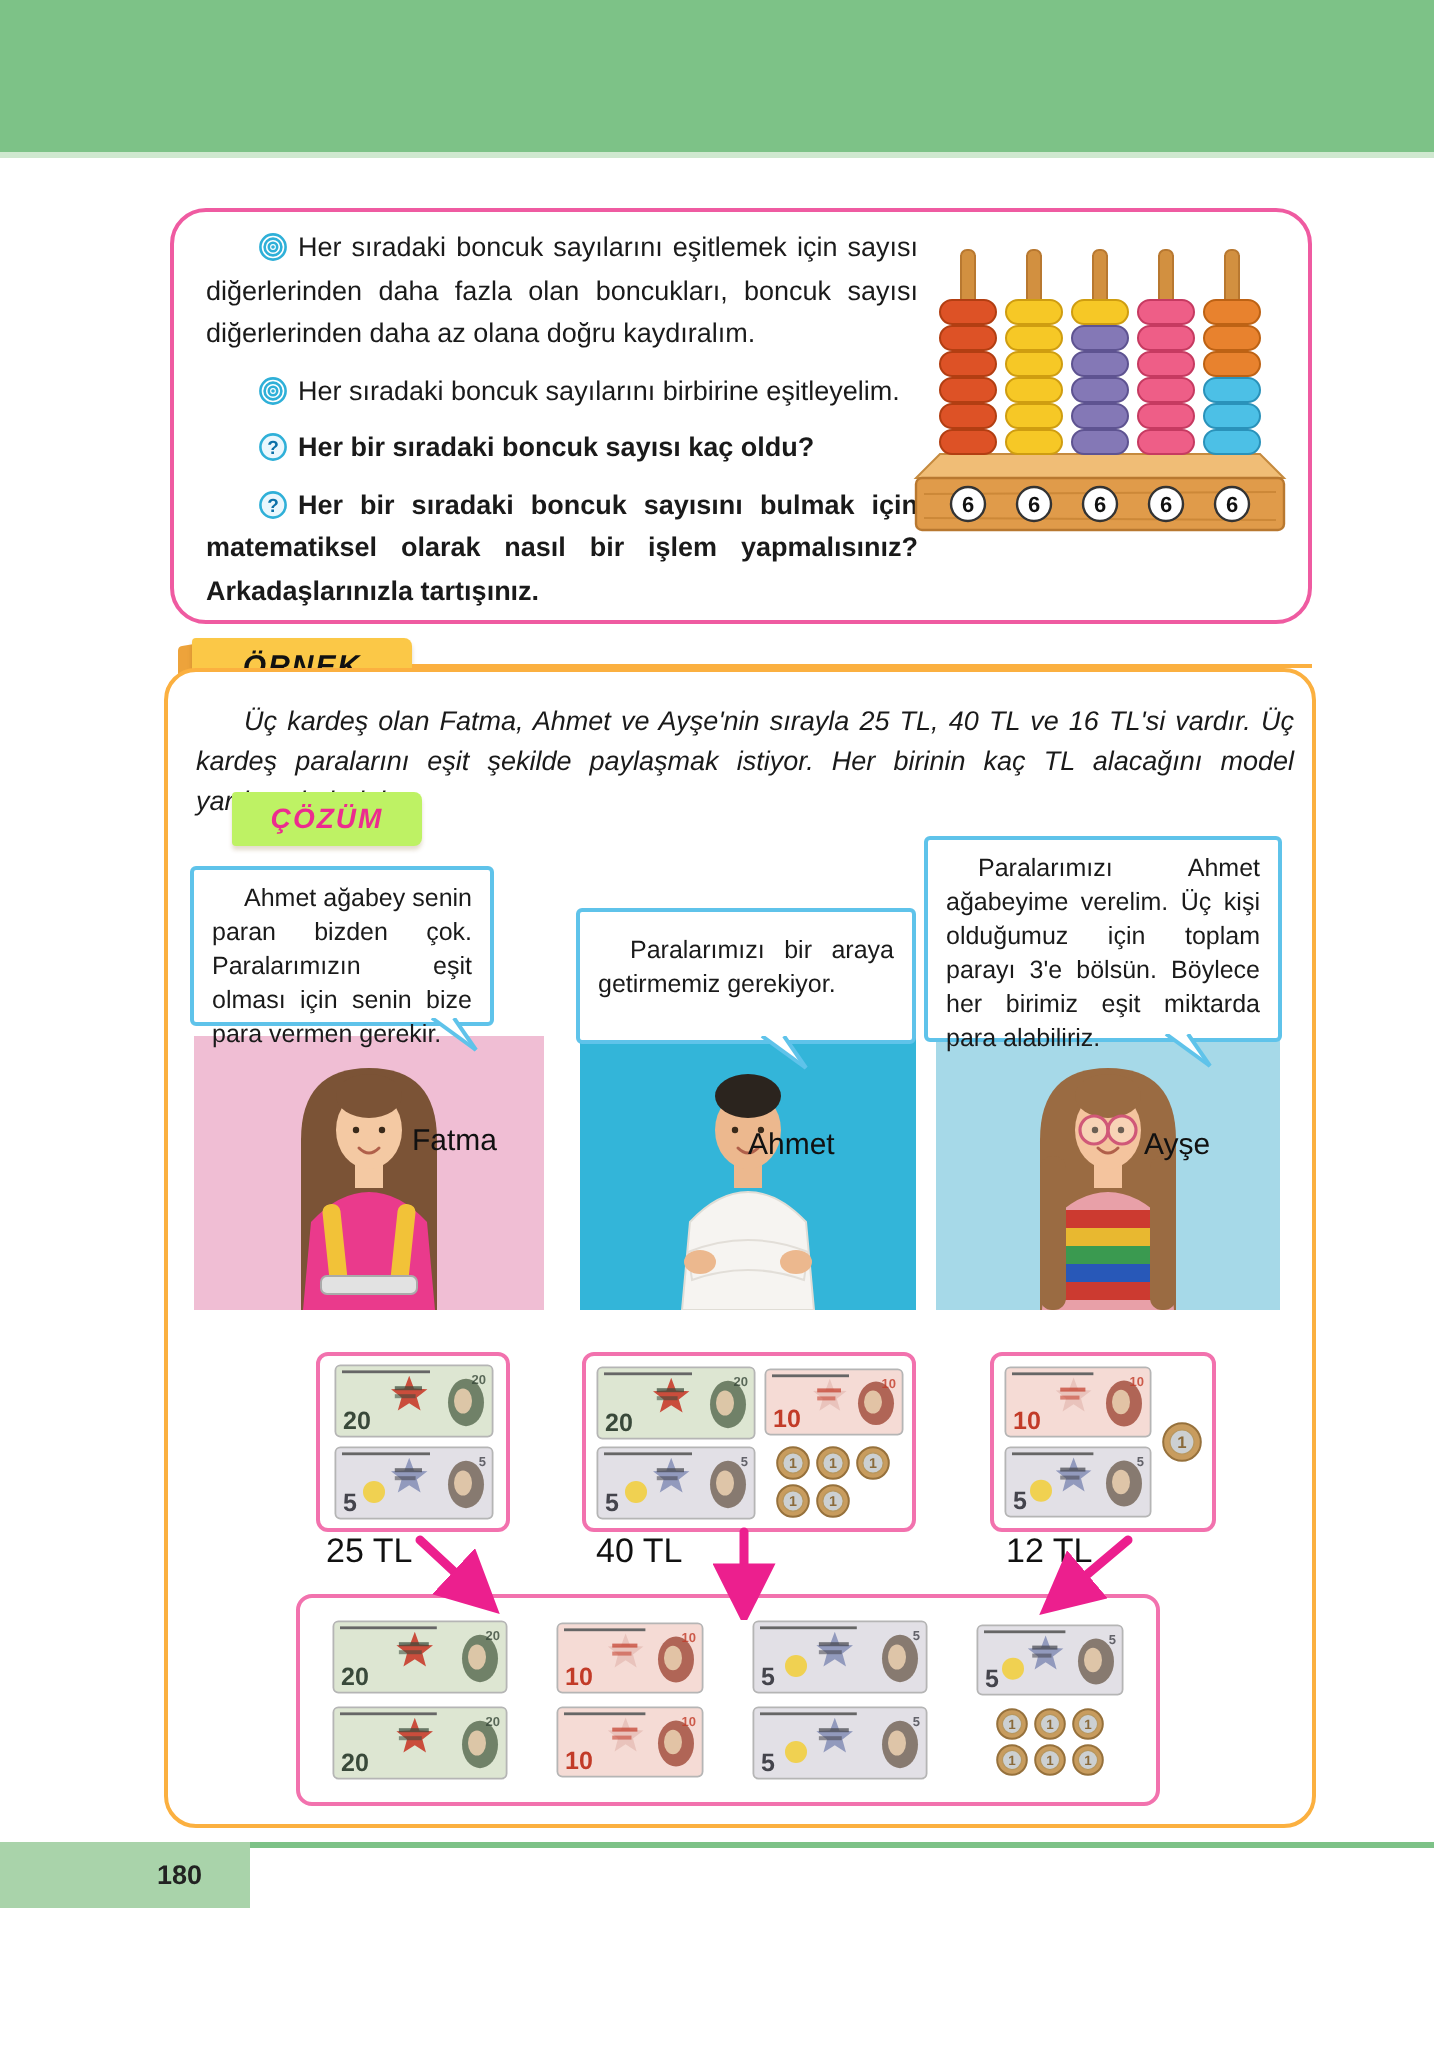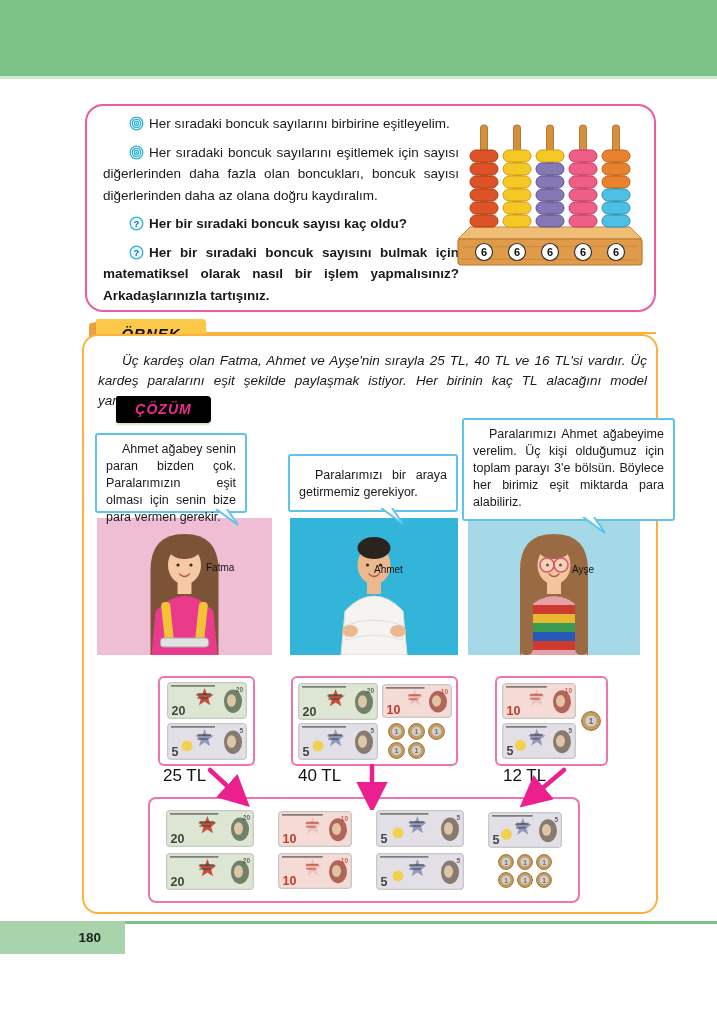--- a/index.html
+++ b/index.html
@@ -27,42 +27,42 @@
   .ornek-tab span{display:block;text-align:center;line-height:29px;font-weight:bold;
              font-style:italic;font-size:15px;letter-spacing:1px;color:#111;}
   .ornek-rule{position:absolute;left:206px;top:332px;width:450px;height:2px;background:#fbb040;}
 
   
   .example-box{position:absolute;left:82px;top:334px;width:576px;height:580px;
                border:2px solid #fbb040;border-radius:16px;background:#fff;}
   .problem-text{position:absolute;left:98px;top:351px;width:549px;font-style:italic;
                 font-size:13.5px;line-height:20px;text-align:justify;text-indent:24px;}
 
-  .cozum-tab{position:absolute;left:116px;top:396px;width:95px;height:27px;background:#000000;
+  .cozum-tab{position:absolute;left:116px;top:396px;width:95px;height:27px;background:#bef264;
              border-radius:2px 4px 4px 2px;box-shadow:0 2px 2px rgba(120,80,0,.2);}
   .cozum-tab::before{content:"";position:absolute;left:-6px;top:3px;width:14px;height:25px;
              background:#f8ecc0;transform:skewY(-10deg);z-index:-1;border-radius:2px;}
   .cozum-tab span{display:block;text-align:center;line-height:27px;font-weight:bold;
              font-style:italic;font-size:14px;letter-spacing:1px;color:#ec2c8f;}
 
   
   .bubble{position:absolute;background:#fff;border:2px solid #5fc3ea;border-radius:3px;
           font-size:12.5px;line-height:17px;text-align:justify;padding:6px 9px;z-index:3;}
   .bubble .btxt{display:block;text-indent:16px;}
   .bubble-1{left:95px;top:433px;width:152px;height:80px;}
-  .bubble-2{left:288px;top:454px;width:170px;height:58px;padding-top:11px;}
-  .bubble-3{left:462px;top:418px;width:213px;height:103px;}
+  .bubble-2{left:288px;top:454px;width:170px;height:68px;padding-top:11px;}
+  .bubble-3{left:462px;top:418px;width:179px;height:103px;}
   .tail{position:absolute;top:100%;margin-top:-2px;width:26px;height:18px;z-index:4;}
 
   
   .photo{position:absolute;top:518px;height:137px;overflow:hidden;}
   .photo-1{left:97px;width:175px;}
   .photo-2{left:290px;width:168px;}
   .photo-3{left:468px;width:172px;}
-  .name-label{position:absolute;font-size:10px;color:#111;z-index:5;}
+  .name-label{position:absolute;font-size:15px;color:#111;z-index:5;}
   .name-1{left:206px;top:562px;}
   .name-2{left:374px;top:564px;}
   .name-3{left:572px;top:564px;}
 
   
   .money-box{position:absolute;top:676px;background:#fff;border:2px solid #f272ae;
              border-radius:6px;display:flex;align-items:center;justify-content:center;}
   .mb-1{left:158px;width:97px;height:90px;}
   .mb-2{left:291px;width:167px;height:90px;}
   .mb-3{left:495px;width:113px;height:90px;}
@@ -94,27 +94,27 @@
 <div class="top-bar" data-name="top-banner"></div>
 <div class="top-bar-edge" data-name="top-banner-edge"></div>
 
 <div class="recap-box" data-name="recap-box">
   <div class="recap-text" data-name="recap-text">
       <p data-name="recap-item"><svg width="15" height="15" viewBox="0 0 15 15" class="recap-icon" data-name="spiral-icon">
           <circle cx="7.5" cy="7.5" r="6.3" fill="none" stroke="#2fb0d8" stroke-width="1.3"></circle>
           <circle cx="7.5" cy="7.5" r="4.2" fill="none" stroke="#2fb0d8" stroke-width="1.3"></circle>
           <circle cx="7.5" cy="7.5" r="2.1" fill="none" stroke="#2fb0d8" stroke-width="1.3"></circle>
           <circle cx="7.5" cy="7.5" r="0.9" fill="#2fb0d8"></circle>
-        </svg><span data-name="recap-item-text">Her sıradaki boncuk sayılarını birbirine eşitleyelim.</span></p>
+        </svg><span data-name="recap-item-text">Her sıradaki boncuk sayılarını eşitlemek için sayısı diğerlerinden daha fazla olan boncukları, boncuk sayısı diğerlerinden daha az olana doğru kaydıralım.</span></p>
       <p data-name="recap-item"><svg width="15" height="15" viewBox="0 0 15 15" class="recap-icon" data-name="spiral-icon">
           <circle cx="7.5" cy="7.5" r="6.3" fill="none" stroke="#2fb0d8" stroke-width="1.3"></circle>
           <circle cx="7.5" cy="7.5" r="4.2" fill="none" stroke="#2fb0d8" stroke-width="1.3"></circle>
           <circle cx="7.5" cy="7.5" r="2.1" fill="none" stroke="#2fb0d8" stroke-width="1.3"></circle>
           <circle cx="7.5" cy="7.5" r="0.9" fill="#2fb0d8"></circle>
-        </svg><span data-name="recap-item-text">Her sıradaki boncuk sayılarını eşitlemek için sayısı diğerlerinden daha fazla olan boncukları, boncuk sayısı diğerlerinden daha az olana doğru kaydıralım.</span></p>
+        </svg><span data-name="recap-item-text">Her sıradaki boncuk sayılarını birbirine eşitleyelim.</span></p>
       <p data-name="recap-item" style="font-weight: bold;"><svg width="15" height="15" viewBox="0 0 15 15" class="recap-icon" data-name="question-icon">
           <circle cx="7.5" cy="7.5" r="6.3" fill="#eaf7fd" stroke="#2fb0d8" stroke-width="1.3"></circle>
           <text x="7.5" y="11" text-anchor="middle" font-size="9.5" font-weight="bold" fill="#0d71a8" font-family="&quot;Liberation Sans&quot;, sans-serif">?</text>
         </svg><span data-name="recap-item-text">Her bir sıradaki boncuk sayısı kaç oldu?</span></p>
       <p data-name="recap-item" style="font-weight: bold;"><svg width="15" height="15" viewBox="0 0 15 15" class="recap-icon" data-name="question-icon">
           <circle cx="7.5" cy="7.5" r="6.3" fill="#eaf7fd" stroke="#2fb0d8" stroke-width="1.3"></circle>
           <text x="7.5" y="11" text-anchor="middle" font-size="9.5" font-weight="bold" fill="#0d71a8" font-family="&quot;Liberation Sans&quot;, sans-serif">?</text>
         </svg><span data-name="recap-item-text">Her bir sıradaki boncuk sayısını bulmak için matematiksel olarak nasıl bir işlem yapmalısınız? Arkadaşlarınızla tartışınız.</span></p>
     </div>
   <div class="abacus-wrap" data-name="abacus-image"><svg width="192" height="166" viewBox="0 0 192 166">

